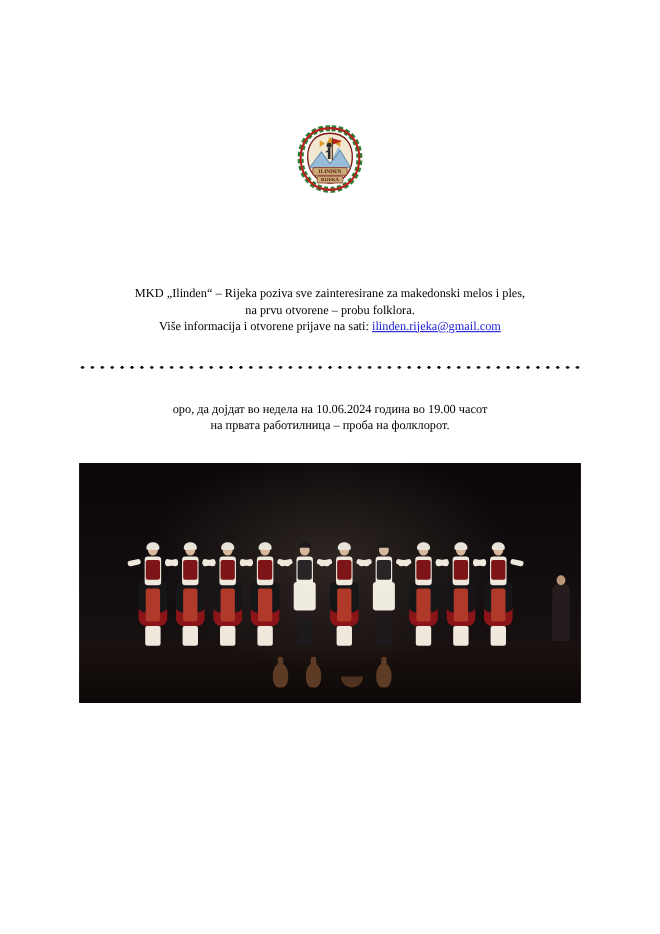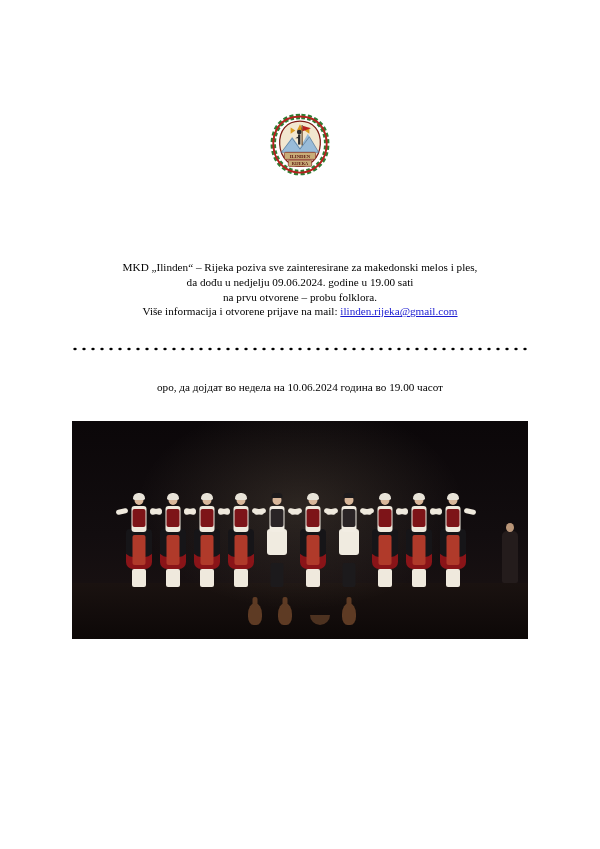--- a/index.html
+++ b/index.html
@@ -269,34 +269,34 @@
         <rect x="30" y="62" width="40" height="9" rx="1.6" fill="#c9ad78" stroke="#7d1a15" stroke-width="0.8"></rect>
         <text x="50" y="68.6" text-anchor="middle" font-family="Liberation Serif, serif" font-size="6.2" fill="#5a1410" font-weight="bold">ILINDEN</text>
         <rect x="35" y="72" width="30" height="8" rx="1.4" fill="#c9ad78" stroke="#7d1a15" stroke-width="0.8"></rect>
         <text x="50" y="78.2" text-anchor="middle" font-family="Liberation Serif, serif" font-size="5.6" fill="#5a1410" font-weight="bold">RIJEKA</text>
       </svg>
     </div>
   </div>
 
   <div class="block first">
     <p>MKD „Ilinden“ – Rijeka poziva sve zainteresirane za makedonski melos i ples,</p>
-    <p>da dođu u nedjelju 09.06.2024. godine u 19.00 sati</p>
     <p>na prvu otvorene – probu folklora.</p>
     <p class="mail-line">
-      <span>Više informacija i otvorene prijave na mail:</span>
+      <span>Više informacija i otvorene prijave na sati:</span>
       <a class="mail-link" href="#">ilinden.rijeka@gmail.com</a>
     </p>
   </div>
 
   <div class="separator">
     <div class="dots"></div>
   </div>
 
   <div class="block second">
     <p>оро, да дојдат во недела на 10.06.2024 година во 19.00 часот</p>
+    <p>на првата работилница – проба на фолклорот.</p>
   </div>
 
   <div class="photo-wrap">
     <div class="photo">
       <div class="backdrop"></div>
       <div class="stage-floor"></div>
       <div class="spot"></div>
 
       <div class="dancer" style="left:52px;">
           <span class="arm-l"></span>

